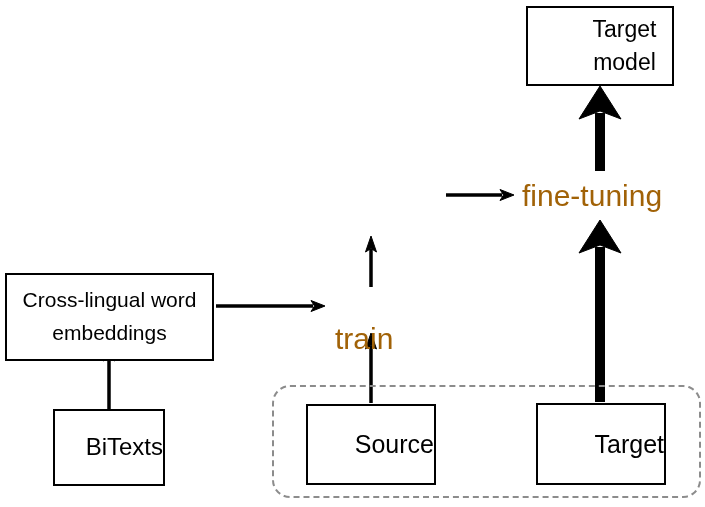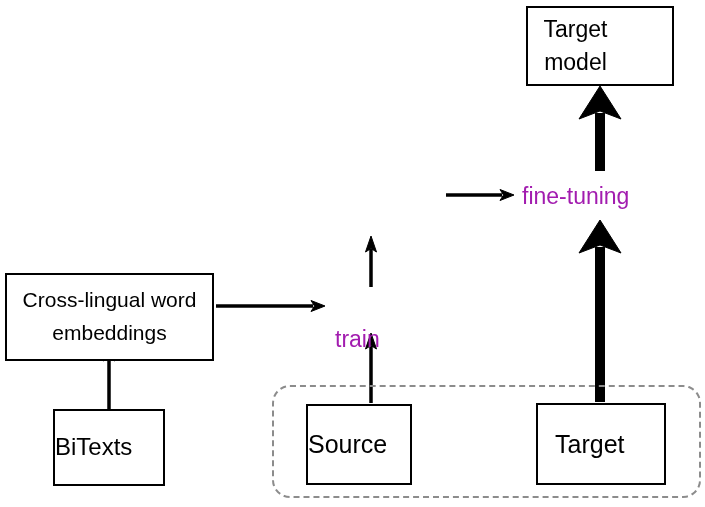--- a/index.html
+++ b/index.html
@@ -23,52 +23,52 @@
     width: 705px;
     height: 507px;
   }
   .node-box {
     position: absolute;
     box-sizing: border-box;
     border: 2px solid #000000;
     background: #ffffff;
     display: flex;
     align-items: center;
-    justify-content: flex-start;
+    justify-content: flex-end;
     text-align: center;
     font-size: 23px;
     line-height: 1.45;
     color: #000000;
   }
   .node-box .label-narrow {
     display: inline-block;
     max-width: 95px; 
   }
   .box-target-model  { left: 526px; top: 6px;   width: 148px; height: 80px; }
   .box-unified-model { left: 296px; top: 156px; width: 148px; height: 80px; }
   .box-cross-lingual { left: 5px;   top: 273px; width: 209px; height: 88px; font-size: 21px; line-height: 1.55; padding: 0 10px; }
   .box-bitexts       { left: 53px;  top: 409px; width: 112px; height: 77px; font-size: 24px; }
-  .box-source        { left: 306px; top: 404px; width: 106px; height: 81px; font-size: 25px; }
+  .box-source        { left: 306px; top: 404px; width: 130px; height: 81px; font-size: 25px; }
   .box-target        { left: 536px; top: 403px; width: 130px; height: 82px; font-size: 25px; padding-left: 17px; }
   .dashed-group {
     position: absolute;
     box-sizing: border-box;
     left: 272px;
     top: 385px;
     width: 429px;
     height: 113px;
     border: 2px dashed #8c8c8c;
     border-radius: 18px;
     background: transparent;
   }
   .free-label {
     position: absolute;
-    font-size: 23px;
+    font-size: 30px;
     line-height: 36px;
-    color: #a21caf;
+    color: #a16207;
     white-space: nowrap;
   }
   .label-train       { left: 335px; top: 289px; margin-top: 32px; }
   .label-fine-tuning { left: 522px; top: 178px; }
 </style>
 </head>
 <body>
 
 <div class="canvas">
 

